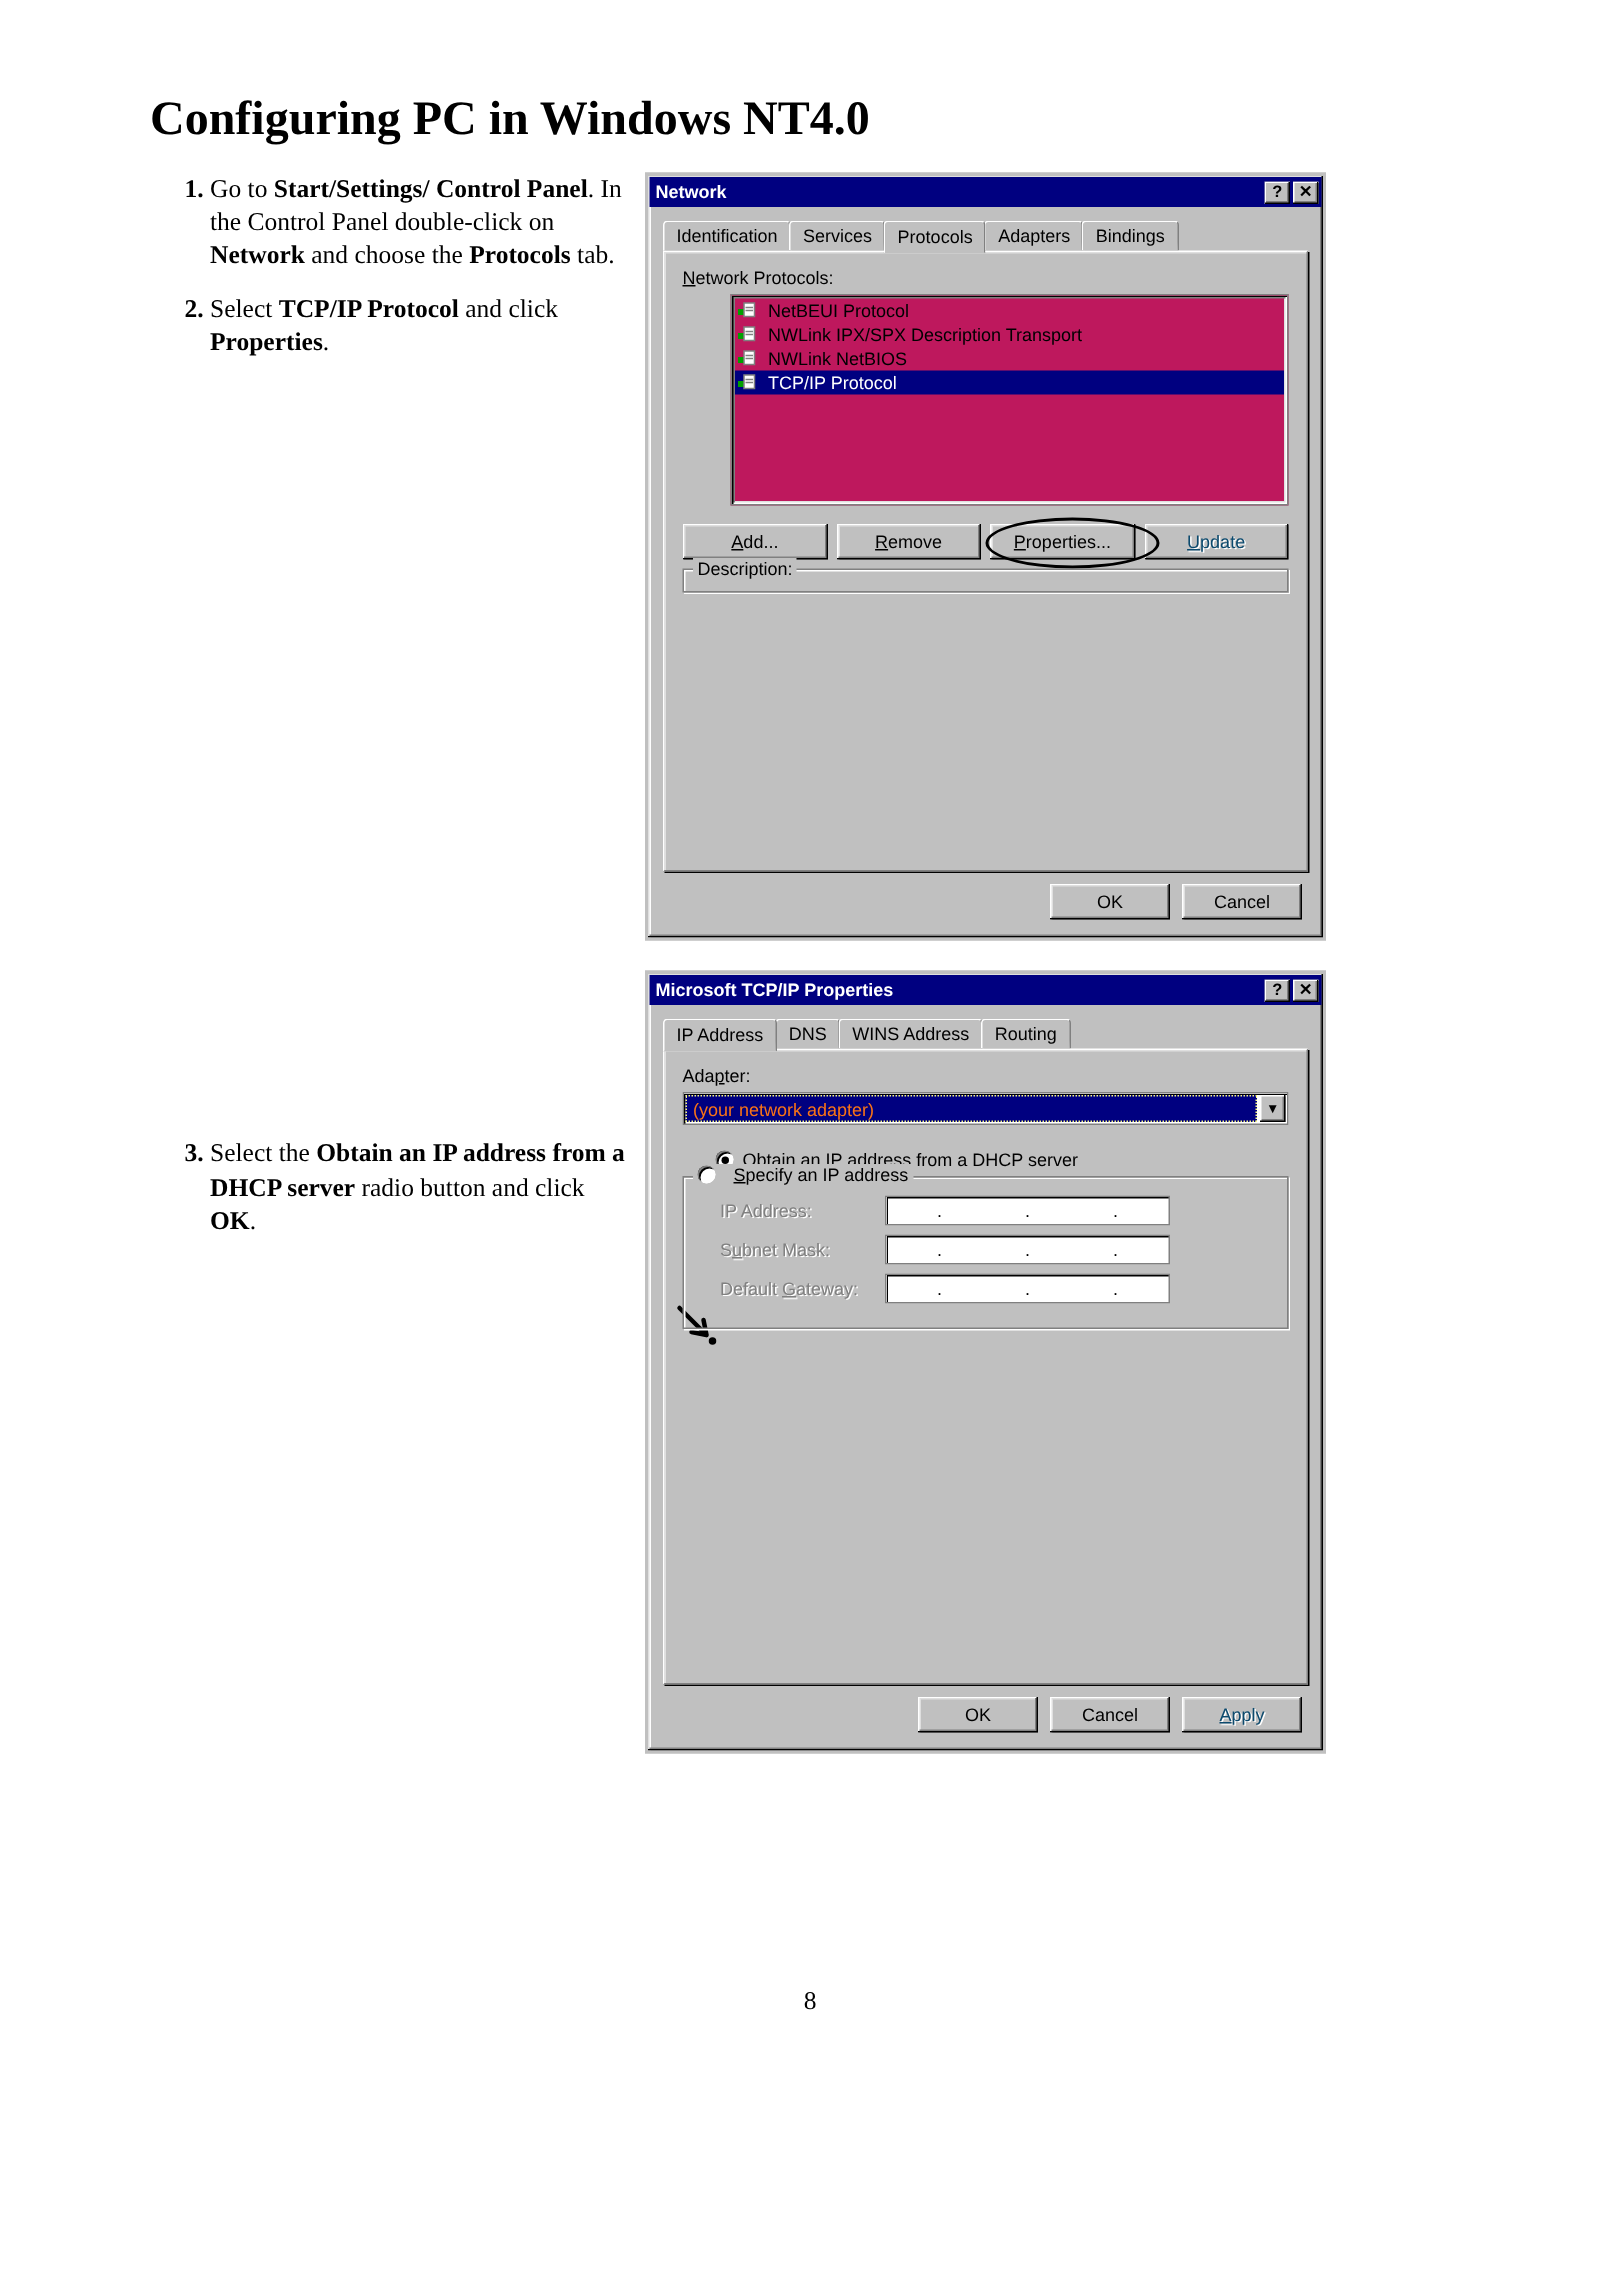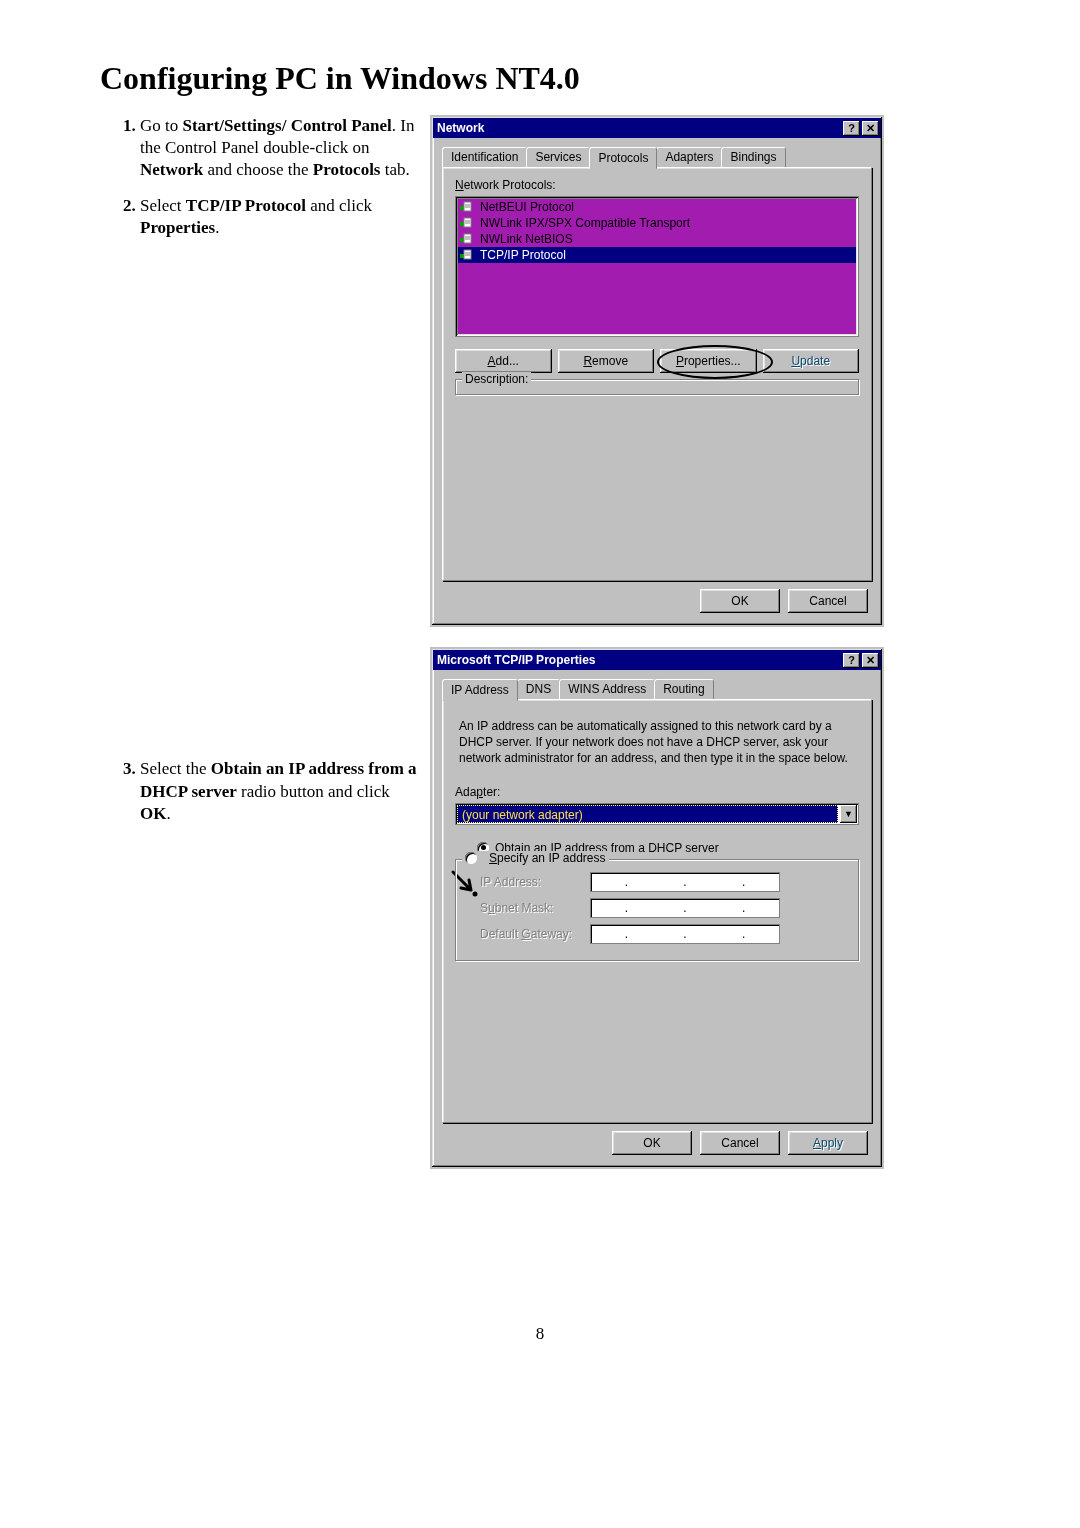--- a/index.html
+++ b/index.html
@@ -131,30 +131,31 @@
     background: #c0c0c0;
     padding: 10px 12px 12px 12px;
     position: relative;
     z-index: 1;
     margin-top: 0;
     margin-bottom: 8px;
   }
   .u { text-decoration: underline; }
   .label { margin-bottom: 4px; }
   .listbox {
-    background: #a21caf;
+    background: #be185d;
     border: 1px solid #808080;
     box-shadow:
       inset 1px 1px 0 #000,
       inset -1px -1px 0 #fff,
       inset 2px 2px 0 #808080,
       inset -2px -2px 0 #dfdfdf;
     height: 135px;
     overflow: hidden;
     padding: 2px;
+    margin-left: 32px;
   }
   .li-row {
     display: flex;
     align-items: center;
     gap: 4px;
     padding: 1px 2px;
     line-height: 14px;
   }
   .li-row.selected {
     background: #000080;
@@ -225,21 +226,21 @@
     border: 1px solid #808080;
     box-shadow:
       inset 1px 1px 0 #000,
       inset -1px -1px 0 #fff;
     background: #fff;
     height: 20px;
   }
   .combo .sel {
     flex: 1;
     background: #000080;
-    color: #fde047;
+    color: #f97316;
     padding: 2px 4px;
     border: 1px dotted #ffff80;
     margin: 1px;
     line-height: 14px;
   }
   .combo .arrow {
     width: 17px;
     background: #c0c0c0;
     box-shadow:
       inset -1px -1px 0 #000,
@@ -379,21 +380,21 @@
                   </svg>
                 <span>NetBEUI Protocol</span>
               </div>
               <div class="li-row">
                 <svg class="proto-icon" viewBox="0 0 16 14">
                     <rect x="0" y="6" width="4" height="4" fill="#00a000"></rect>
                     <rect x="4" y="2" width="7" height="9" fill="#fff" stroke="#808080"></rect>
                     <line x1="5" y1="5" x2="10" y2="5" stroke="#808080"></line>
                     <line x1="5" y1="7" x2="10" y2="7" stroke="#808080"></line>
                   </svg>
-                <span>NWLink IPX/SPX Compatible Transport</span>
+                <span>NWLink IPX/SPX Description Transport</span>
               </div>
               <div class="li-row">
                 <svg class="proto-icon" viewBox="0 0 16 14">
                     <rect x="0" y="6" width="4" height="4" fill="#00a000"></rect>
                     <rect x="4" y="2" width="7" height="9" fill="#fff" stroke="#808080"></rect>
                     <line x1="5" y1="5" x2="10" y2="5" stroke="#808080"></line>
                     <line x1="5" y1="7" x2="10" y2="7" stroke="#808080"></line>
                   </svg>
                 <span>NWLink NetBIOS</span>
               </div>
@@ -439,21 +440,20 @@
             </div>
         </div>
         <div class="client">
           <div class="tabs">
             <div class="tab active">IP Address</div>
             <div class="tab">DNS</div>
             <div class="tab">WINS Address</div>
             <div class="tab">Routing</div>
           </div>
           <div class="tabpanel" style="position:relative">
-            <div class="explain">An IP address can be automatically assigned to this network card by a DHCP server. If your network does not have a DHCP server, ask your network administrator for an address, and then type it in the space below.</div>
 
             <div class="label"><span>Ada</span><span class="u">p</span><span>ter:</span></div>
             <div class="combo">
               <div class="sel">(your network adapter)</div>
               <div class="arrow">▼</div>
             </div>
 
             <svg class="big-arrow" width="34" height="34" viewBox="0 0 34 34" style="top:168px">
               <path d="M4 4 L22 22 M22 22 L12 20 M22 22 L20 12" fill="none" stroke="#000" stroke-width="3" stroke-linecap="round"></path>
               <circle cx="26" cy="26" r="2.5" fill="#000"></circle>

